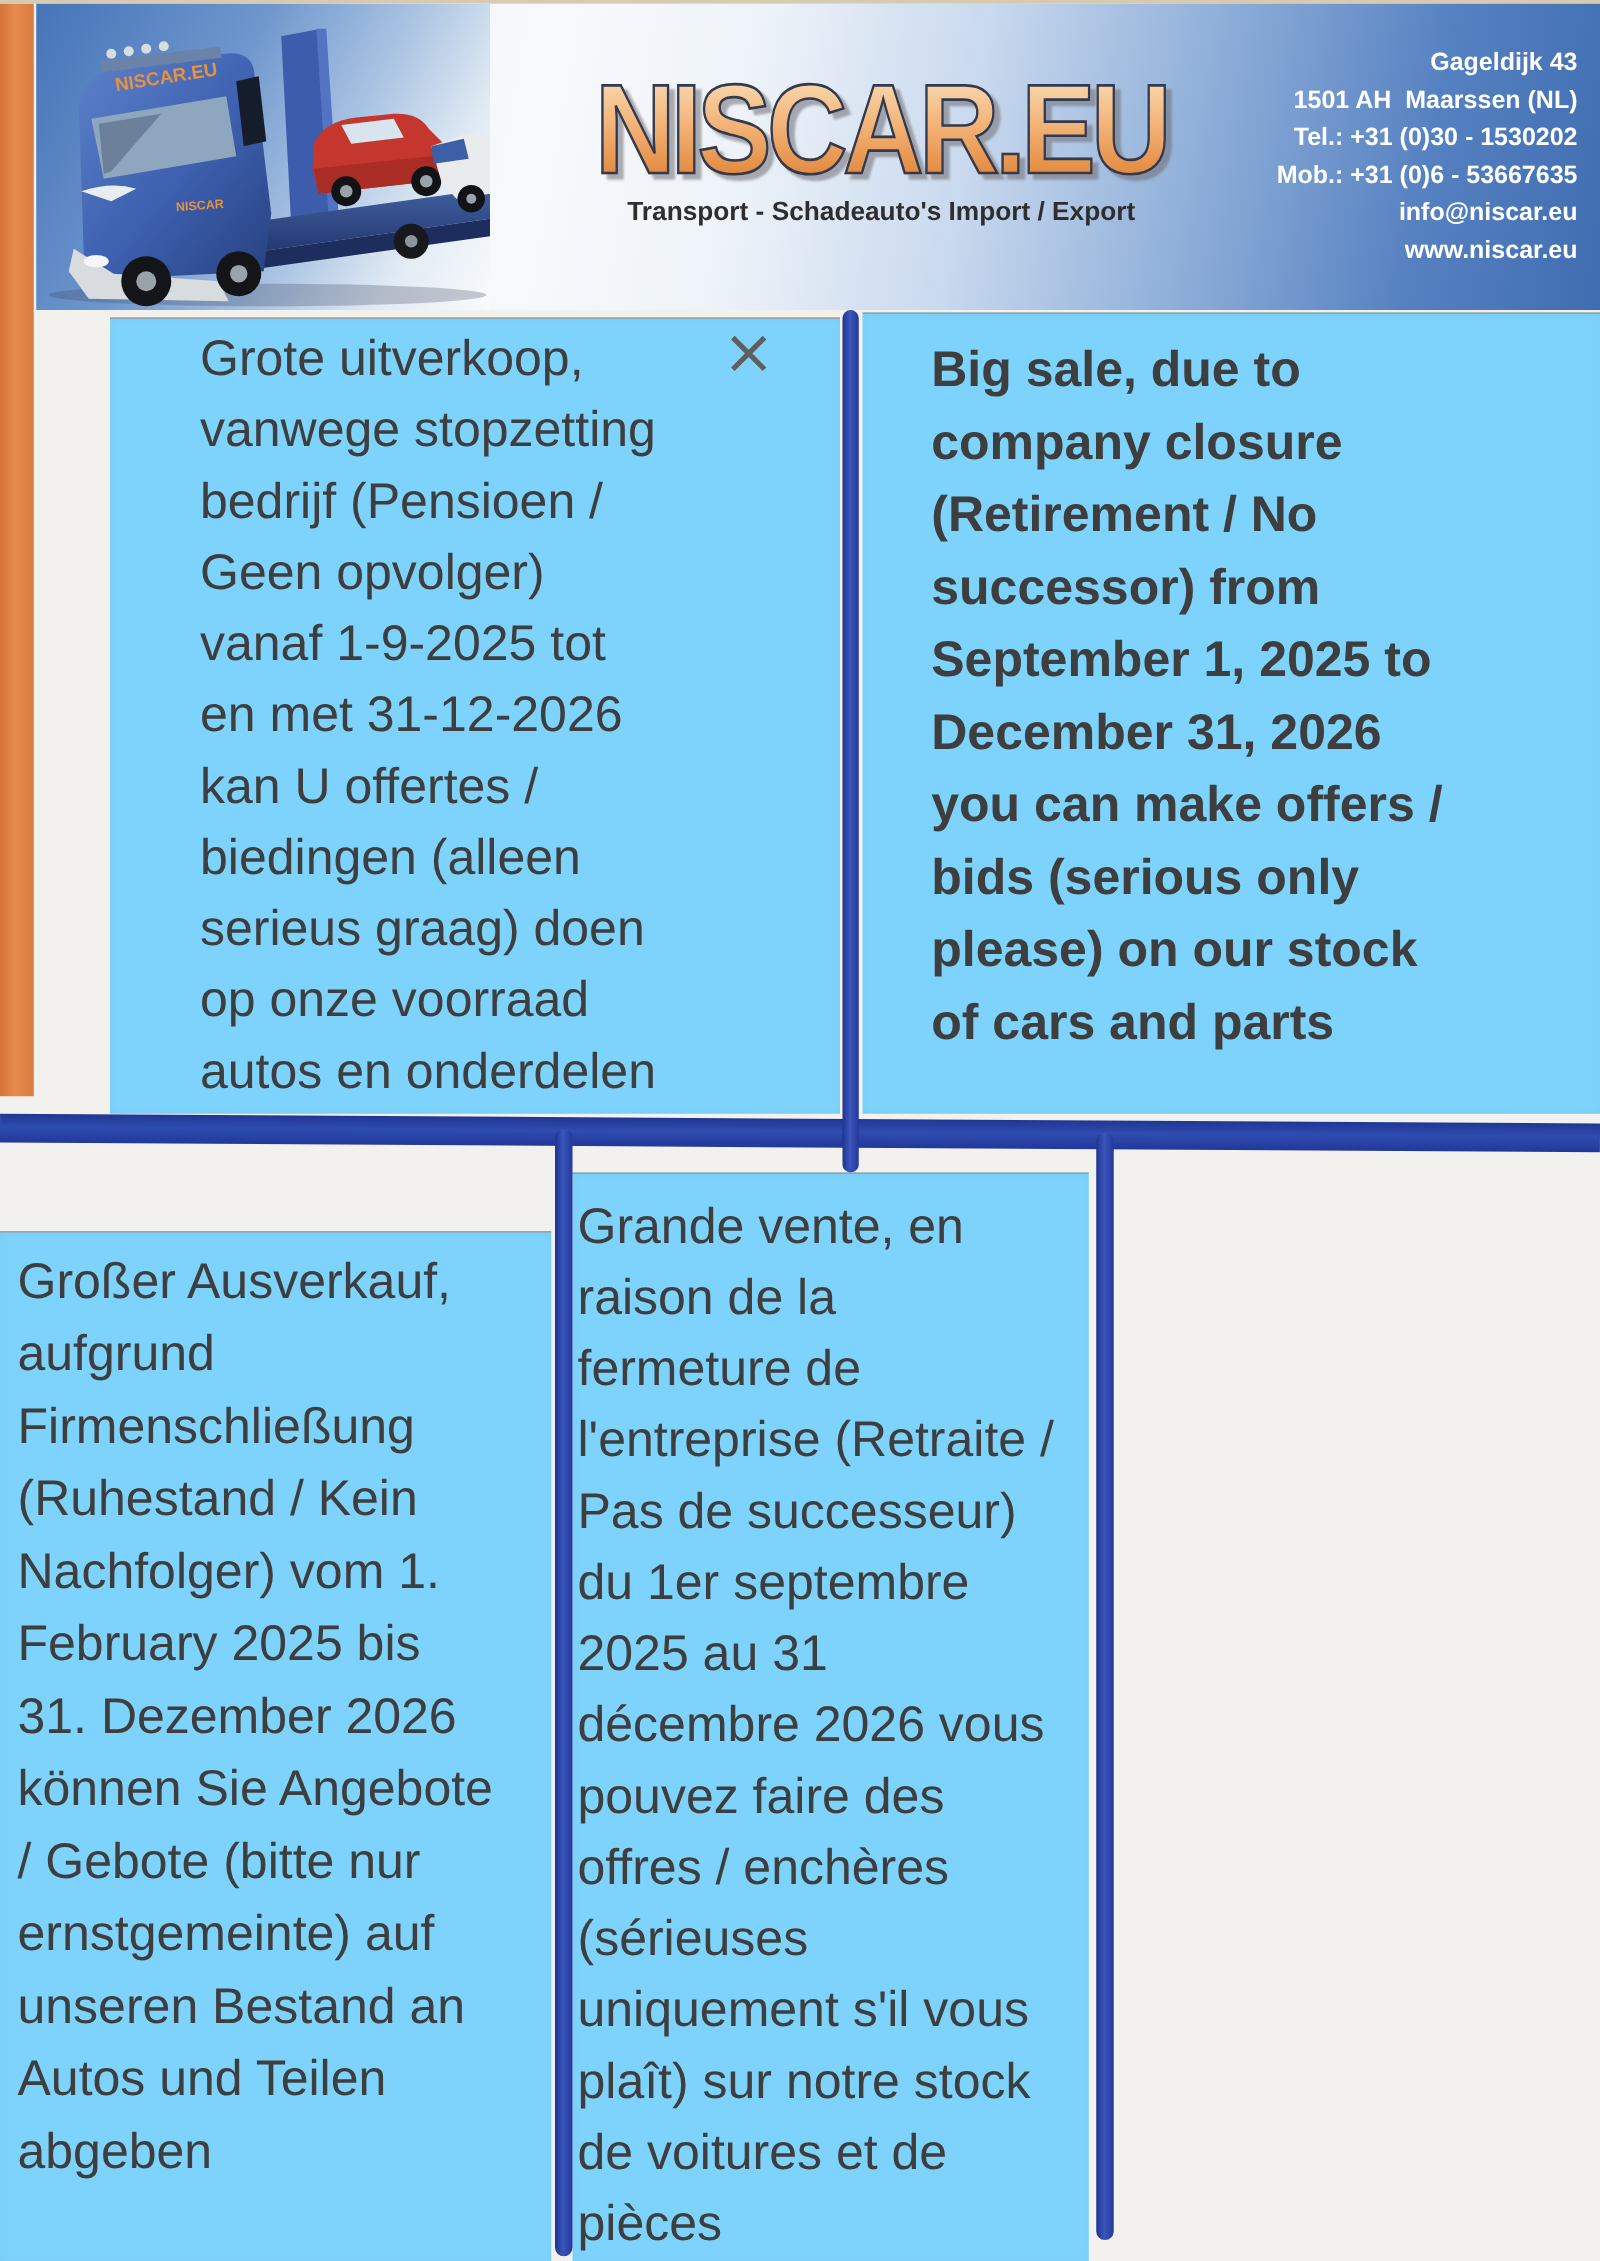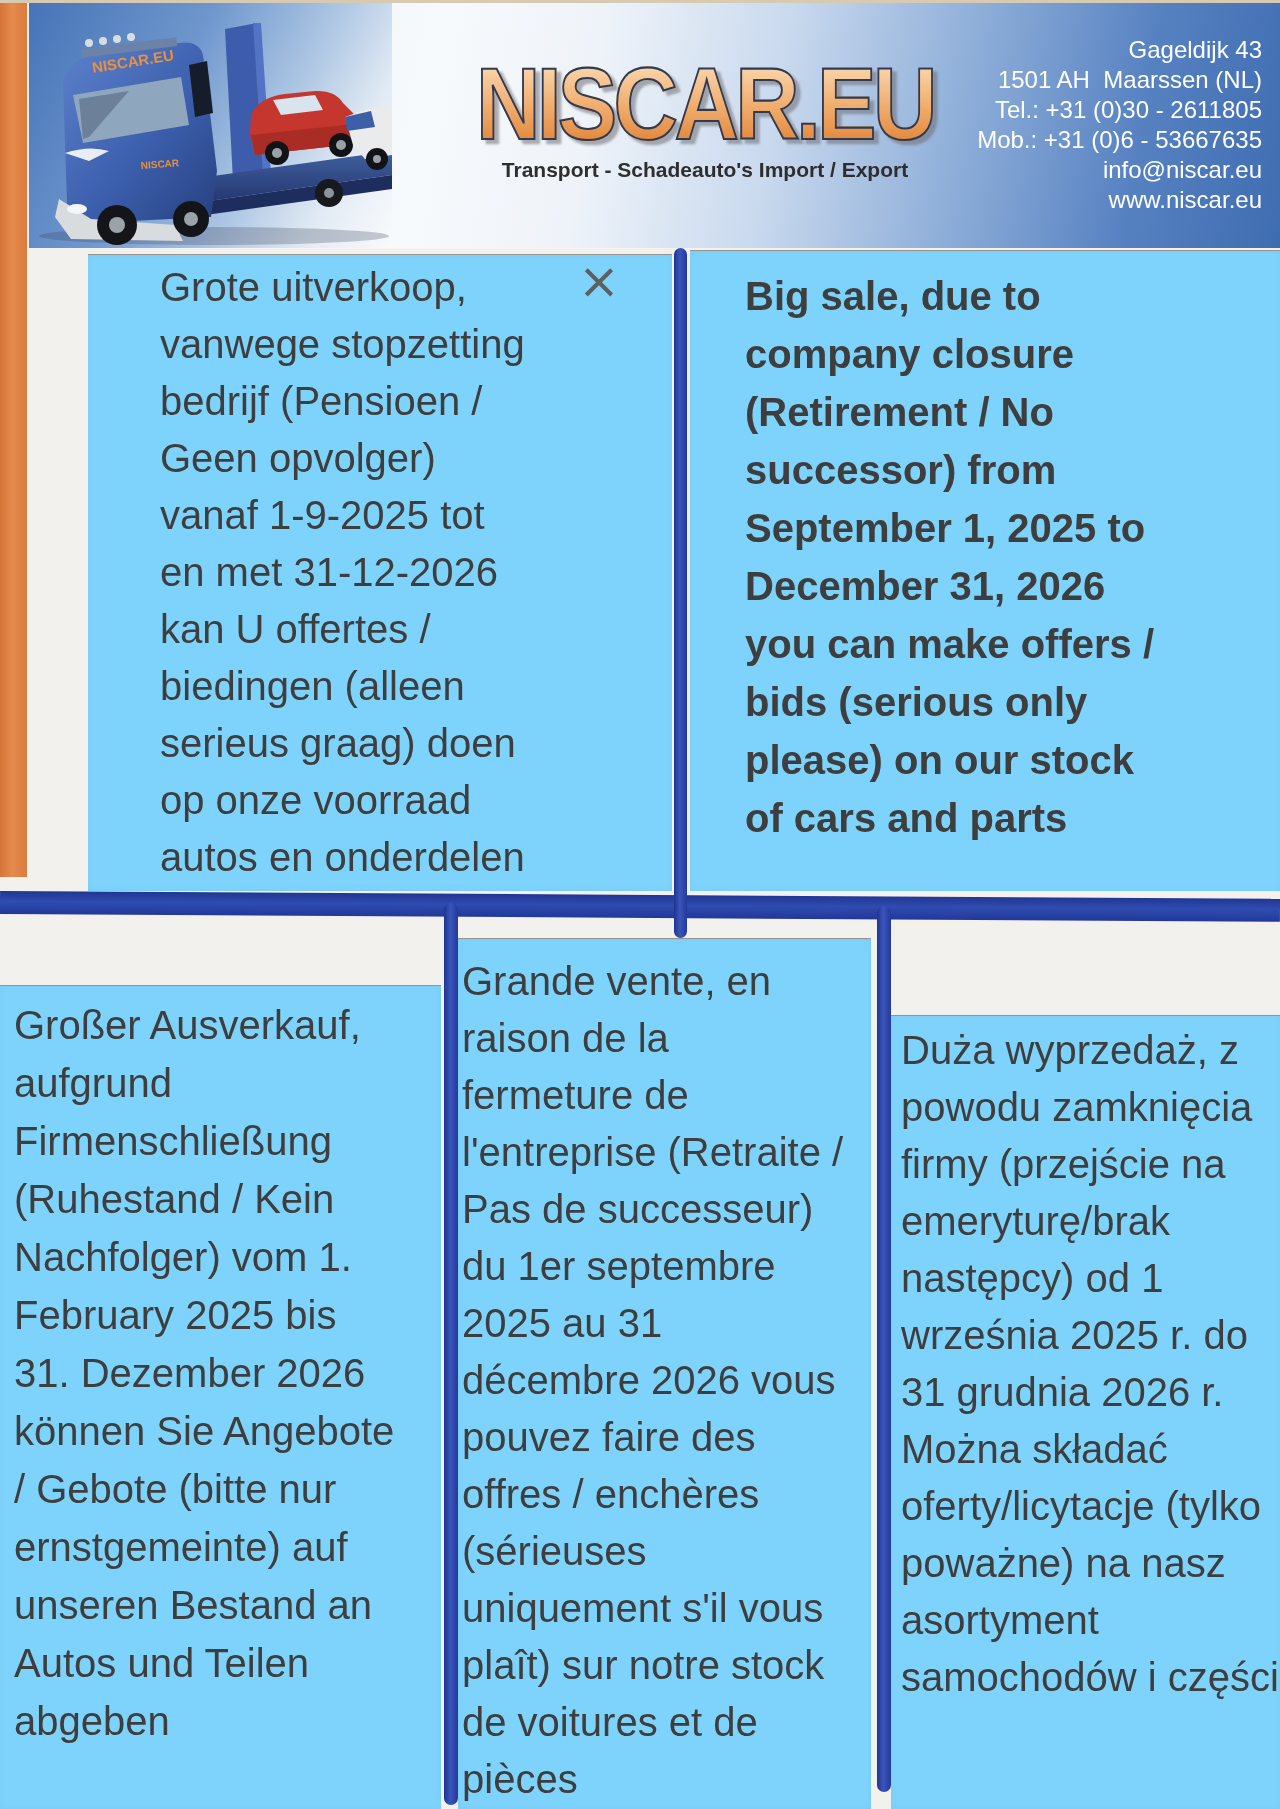--- a/index.html
+++ b/index.html
@@ -46,21 +46,21 @@
     white-space:pre;
   }
   .brand-tagline {
     margin-top:4px; font-size:21px; font-weight:bold; color:#2e2e2e;
     letter-spacing:0px; white-space:pre;
   }
   .contact {
     position:absolute; right:18px; top:32px; text-align:right; z-index:2;
   }
   .contact div {
-    color:#ffffff; font-size:24px; line-height:30px; font-weight:normal;
+    color:#ffffff; font-size:20px; line-height:30px; font-weight:bold;
     white-space:pre;
   }
 
   
   .paper {
     position:absolute; background:#7dd3fc;
     border-top:1px solid #97958e;
     box-shadow:0 0 6px rgba(120,120,110,.08) inset;
     z-index:1;
   }
@@ -107,21 +107,21 @@
   <div class="top-edge"></div>
 
   <div class="header">
     <div class="logo-wrap">
       <div class="brand-logo">NISCAR.EU</div>
       <div class="brand-tagline">Transport - Schadeauto's Import / Export</div>
     </div>
     <div class="contact">
       <div>Gageldijk 43</div>
       <div>1501 AH  Maarssen (NL)</div>
-      <div>Tel.: +31 (0)30 - 2611805</div>
+      <div>Tel.: +31 (0)30 - 1530202</div>
       <div>Mob.: +31 (0)6 - 53667635</div>
       <div>info@niscar.eu</div>
       <div>www.niscar.eu</div>
     </div>
   </div>
 
   <div class="truck-photo">
     <svg width="363" height="245" viewBox="0 0 363 245">
       <defs>
         <linearGradient id="cabGrad" x1="0" y1="0" x2="1" y2="1">
@@ -238,34 +238,20 @@
 décembre 2026 vous
 pouvez faire des
 offres / enchères
 (sérieuses
 uniquement s'il vous
 plaît) sur notre stock
 de voitures et de
 pièces</div>
   </div>
 
-  <div class="paper paper-pl">
-    <div class="blocktext text-pl">Duża wyprzedaż, z
-powodu zamknięcia
-firmy (przejście na
-emeryturę/brak
-następcy) od 1
-września 2025 r. do
-31 grudnia 2026 r.
-Można składać
-oferty/licytacje (tylko
-poważne) na nasz
-asortyment
-samochodów i części</div>
-  </div>
 
   <div class="orange-stripe"></div>
 
   <div class="hbar"></div>
   <div class="vbar vbar-1"></div>
   <div class="vbar vbar-2"></div>
   <div class="vbar vbar-3"></div>
 
 </div>
 

